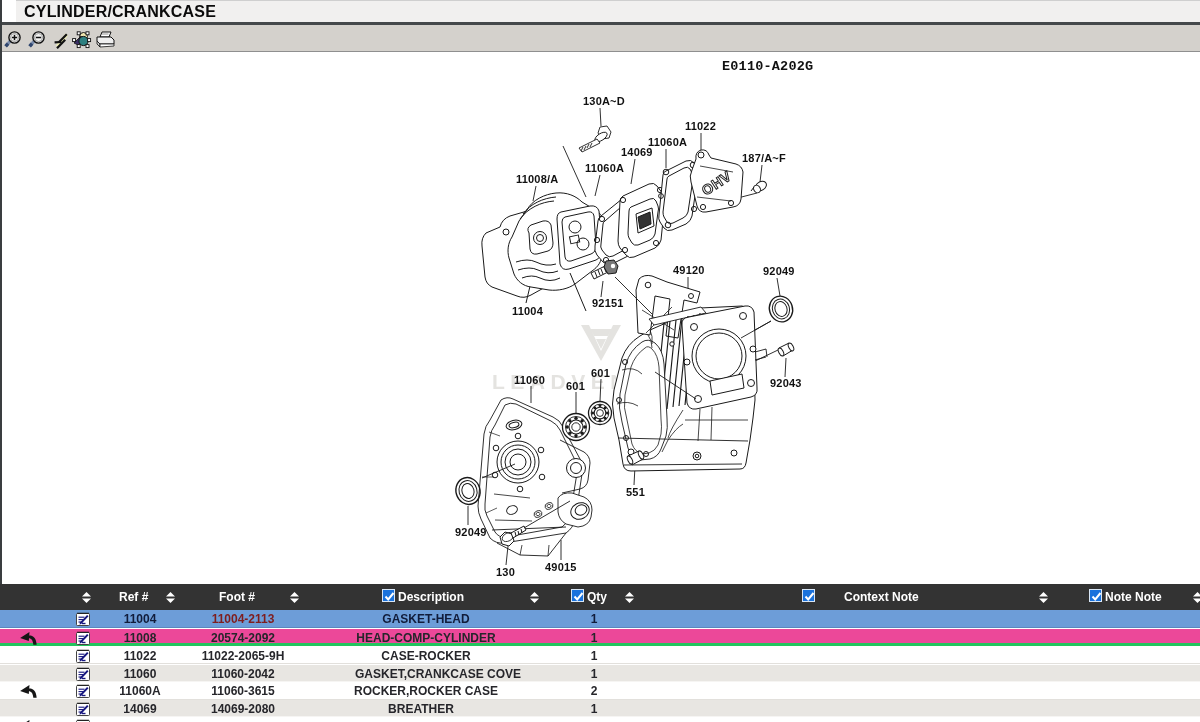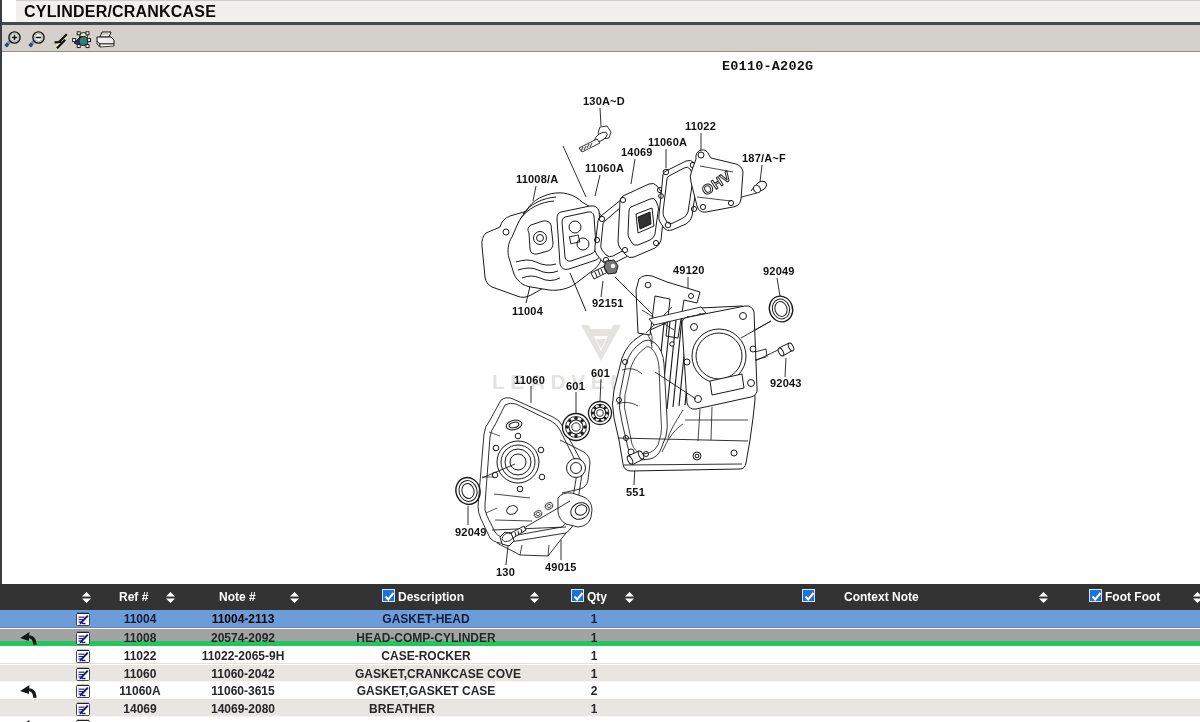--- a/index.html
+++ b/index.html
@@ -405,21 +405,21 @@
     <div id="ghead">
       <svg class="sorticon" style="left:82px" viewBox="0 0 9 11">
           <polygon points="4.5,0 9,4.5 0,4.5" fill="#fff"></polygon>
           <polygon points="4.5,11 9,6.5 0,6.5" fill="#fff"></polygon>
         </svg>
       <span class="h" style="left:119px">Ref #</span>
       <svg class="sorticon" style="left:166px" viewBox="0 0 9 11">
           <polygon points="4.5,0 9,4.5 0,4.5" fill="#fff"></polygon>
           <polygon points="4.5,11 9,6.5 0,6.5" fill="#fff"></polygon>
         </svg>
-      <span class="h" style="left:219px">Note #</span>
+      <span class="h" style="left:219px">Foot #</span>
       <svg class="sorticon" style="left:290px" viewBox="0 0 9 11">
           <polygon points="4.5,0 9,4.5 0,4.5" fill="#fff"></polygon>
           <polygon points="4.5,11 9,6.5 0,6.5" fill="#fff"></polygon>
         </svg>
       <div class="cbx" style="left:382px">
           <svg width="13" height="13" viewBox="0 0 13 13">
             <path d="M2.5,6.5 L5.2,9.4 L10.5,3" stroke="#fff" stroke-width="2" fill="none"></path>
           </svg>
         </div>
       <span class="h" style="left:398px">Description</span>
@@ -445,21 +445,21 @@
       <span class="h" style="left:844px">Context Note</span>
       <svg class="sorticon" style="left:1039px" viewBox="0 0 9 11">
           <polygon points="4.5,0 9,4.5 0,4.5" fill="#fff"></polygon>
           <polygon points="4.5,11 9,6.5 0,6.5" fill="#fff"></polygon>
         </svg>
       <div class="cbx" style="left:1089px">
           <svg width="13" height="13" viewBox="0 0 13 13">
             <path d="M2.5,6.5 L5.2,9.4 L10.5,3" stroke="#fff" stroke-width="2" fill="none"></path>
           </svg>
         </div>
-      <span class="h" style="left:1105px">Foot Foot</span>
+      <span class="h" style="left:1105px">Note Note</span>
       <svg class="sorticon" style="left:1193px" viewBox="0 0 9 11">
           <polygon points="4.5,0 9,4.5 0,4.5" fill="#fff"></polygon>
           <polygon points="4.5,11 9,6.5 0,6.5" fill="#fff"></polygon>
         </svg>
     </div>
     <div class="grow" style="top:26px;height:18px;background:#6d9dd8;border-bottom:1px solid #5b88bd;">
       <svg class="rowicon" viewBox="0 0 14 14">
           <rect x="0.5" y="1.5" width="13" height="12" rx="1" fill="#fff" stroke="#444"></rect>
           <g stroke="#15157e" stroke-width="1.1" fill="none">
             <line x1="2.5" y1="5.2" x2="8.5" y2="5.2"></line>
@@ -472,25 +472,25 @@
           <g fill="#111" stroke="none">
             <circle cx="2" cy="1.2" r="0.8"></circle>
             <circle cx="4" cy="1.2" r="0.8"></circle>
             <circle cx="6" cy="1.2" r="0.8"></circle>
             <circle cx="8" cy="1.2" r="0.8"></circle>
             <circle cx="10" cy="1.2" r="0.8"></circle>
             <circle cx="12" cy="1.2" r="0.8"></circle>
           </g>
         </svg>
       <span class="c" style="left:140px;color:#111c3a;">11004</span>
-        <span class="c" style="left:243px;color:#000000;">11004-2113</span>
+        <span class="c" style="left:243px;color:#7f1d1d;">11004-2113</span>
         <span class="c" style="left:426px;color:#111c3a;">GASKET-HEAD</span>
         <span class="c" style="left:594px;color:#111c3a;">1</span>
     </div>
-    <div class="grow" style="top:45px;height:17px;background:#a3a3a3;border-bottom:5px solid #22c55e;">
+    <div class="grow" style="top:45px;height:17px;background:#ec4899;border-bottom:3px solid #22c55e;">
       <svg class="reply" viewBox="0 0 22 15">
           <path d="M1.5,7.5 L11.5,1 L10.8,10.8 Z M8.2,5 C 14.5,3.2 18.8,7 19.2,14.8 L15.6,14.8 C 15.2,9 12.6,6.9 8.6,8.2 Z" fill="#161616"></path>
         </svg>
       <svg class="rowicon" viewBox="0 0 14 14">
           <rect x="0.5" y="1.5" width="13" height="12" rx="1" fill="#fff" stroke="#444"></rect>
           <g stroke="#15157e" stroke-width="1.1" fill="none">
             <line x1="2.5" y1="5.2" x2="8.5" y2="5.2"></line>
             <line x1="2.5" y1="7.6" x2="7.5" y2="7.6"></line>
             <line x1="2.5" y1="10" x2="6.5" y2="10"></line>
             <path d="M4.2,11.6 L11.8,3.6" stroke-width="2"></path>
@@ -579,21 +579,21 @@
             <circle cx="2" cy="1.2" r="0.8"></circle>
             <circle cx="4" cy="1.2" r="0.8"></circle>
             <circle cx="6" cy="1.2" r="0.8"></circle>
             <circle cx="8" cy="1.2" r="0.8"></circle>
             <circle cx="10" cy="1.2" r="0.8"></circle>
             <circle cx="12" cy="1.2" r="0.8"></circle>
           </g>
         </svg>
       <span class="c" style="left:140px">11060A</span>
         <span class="c" style="left:243px">11060-3615</span>
-        <span class="c" style="left:426px">GASKET,GASKET CASE</span>
+        <span class="c" style="left:426px">ROCKER,ROCKER CASE</span>
         <span class="c" style="left:594px">2</span>
     </div>
     <div class="grow" style="top:116px;height:17px;background:#e8e6e2;border-bottom:1px solid #f6f5f3;">
       <svg class="rowicon" viewBox="0 0 14 14">
           <rect x="0.5" y="1.5" width="13" height="12" rx="1" fill="#fff" stroke="#444"></rect>
           <g stroke="#15157e" stroke-width="1.1" fill="none">
             <line x1="2.5" y1="5.2" x2="8.5" y2="5.2"></line>
             <line x1="2.5" y1="7.6" x2="7.5" y2="7.6"></line>
             <line x1="2.5" y1="10" x2="6.5" y2="10"></line>
             <path d="M4.2,11.6 L11.8,3.6" stroke-width="2"></path>
@@ -604,21 +604,21 @@
             <circle cx="2" cy="1.2" r="0.8"></circle>
             <circle cx="4" cy="1.2" r="0.8"></circle>
             <circle cx="6" cy="1.2" r="0.8"></circle>
             <circle cx="8" cy="1.2" r="0.8"></circle>
             <circle cx="10" cy="1.2" r="0.8"></circle>
             <circle cx="12" cy="1.2" r="0.8"></circle>
           </g>
         </svg>
       <span class="c" style="left:140px">14069</span>
         <span class="c" style="left:243px">14069-2080</span>
-        <span class="c" style="left:402px">BREATHER</span>
+        <span class="c" style="left:421px">BREATHER</span>
         <span class="c" style="left:594px">1</span>
     </div>
     <div class="grow" style="top:133px;height:5px;background:#fff;">
       <svg class="reply" viewBox="0 0 22 15">
           <path d="M1.5,7.5 L11.5,1 L10.8,10.8 Z M8.2,5 C 14.5,3.2 18.8,7 19.2,14.8 L15.6,14.8 C 15.2,9 12.6,6.9 8.6,8.2 Z" fill="#161616"></path>
         </svg>
       <svg class="rowicon" viewBox="0 0 14 14">
           <rect x="0.5" y="1.5" width="13" height="12" rx="1" fill="#fff" stroke="#444"></rect>
           <g fill="#111" stroke="none">
             <circle cx="2" cy="1.2" r="0.8"></circle>

